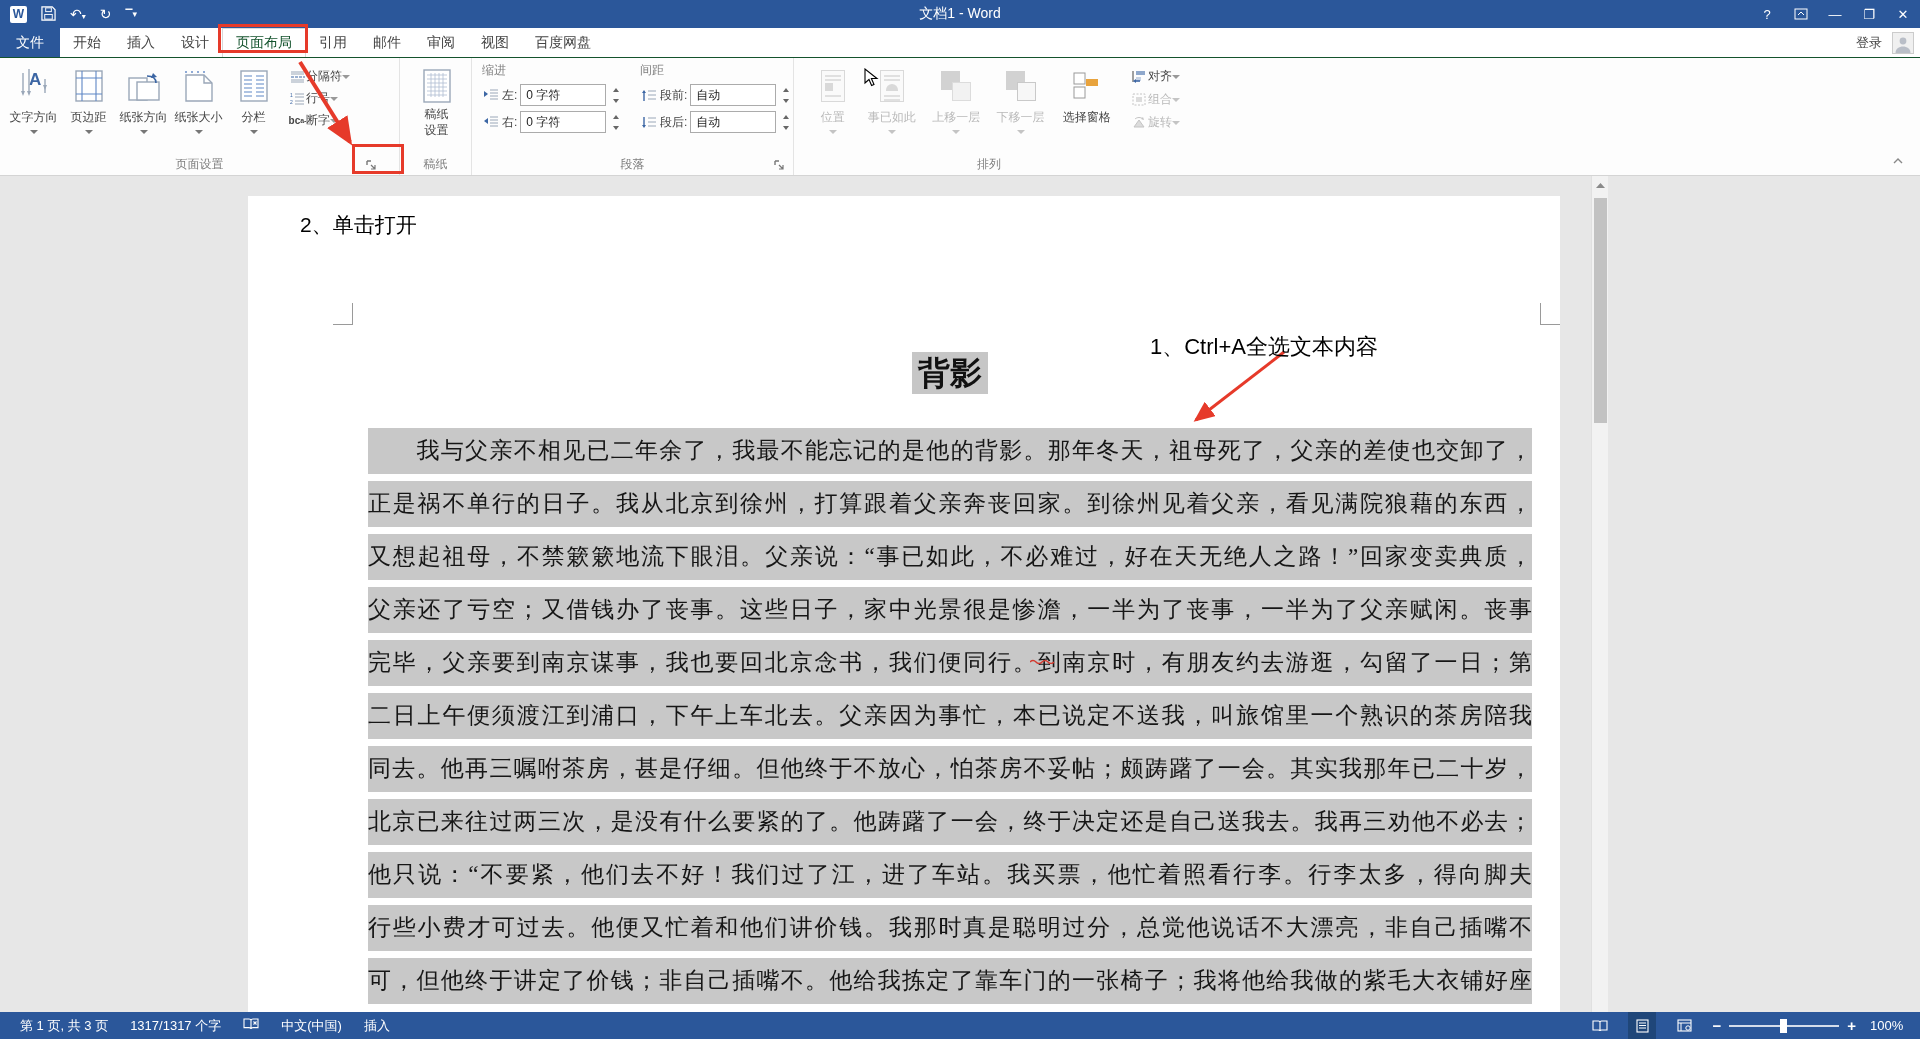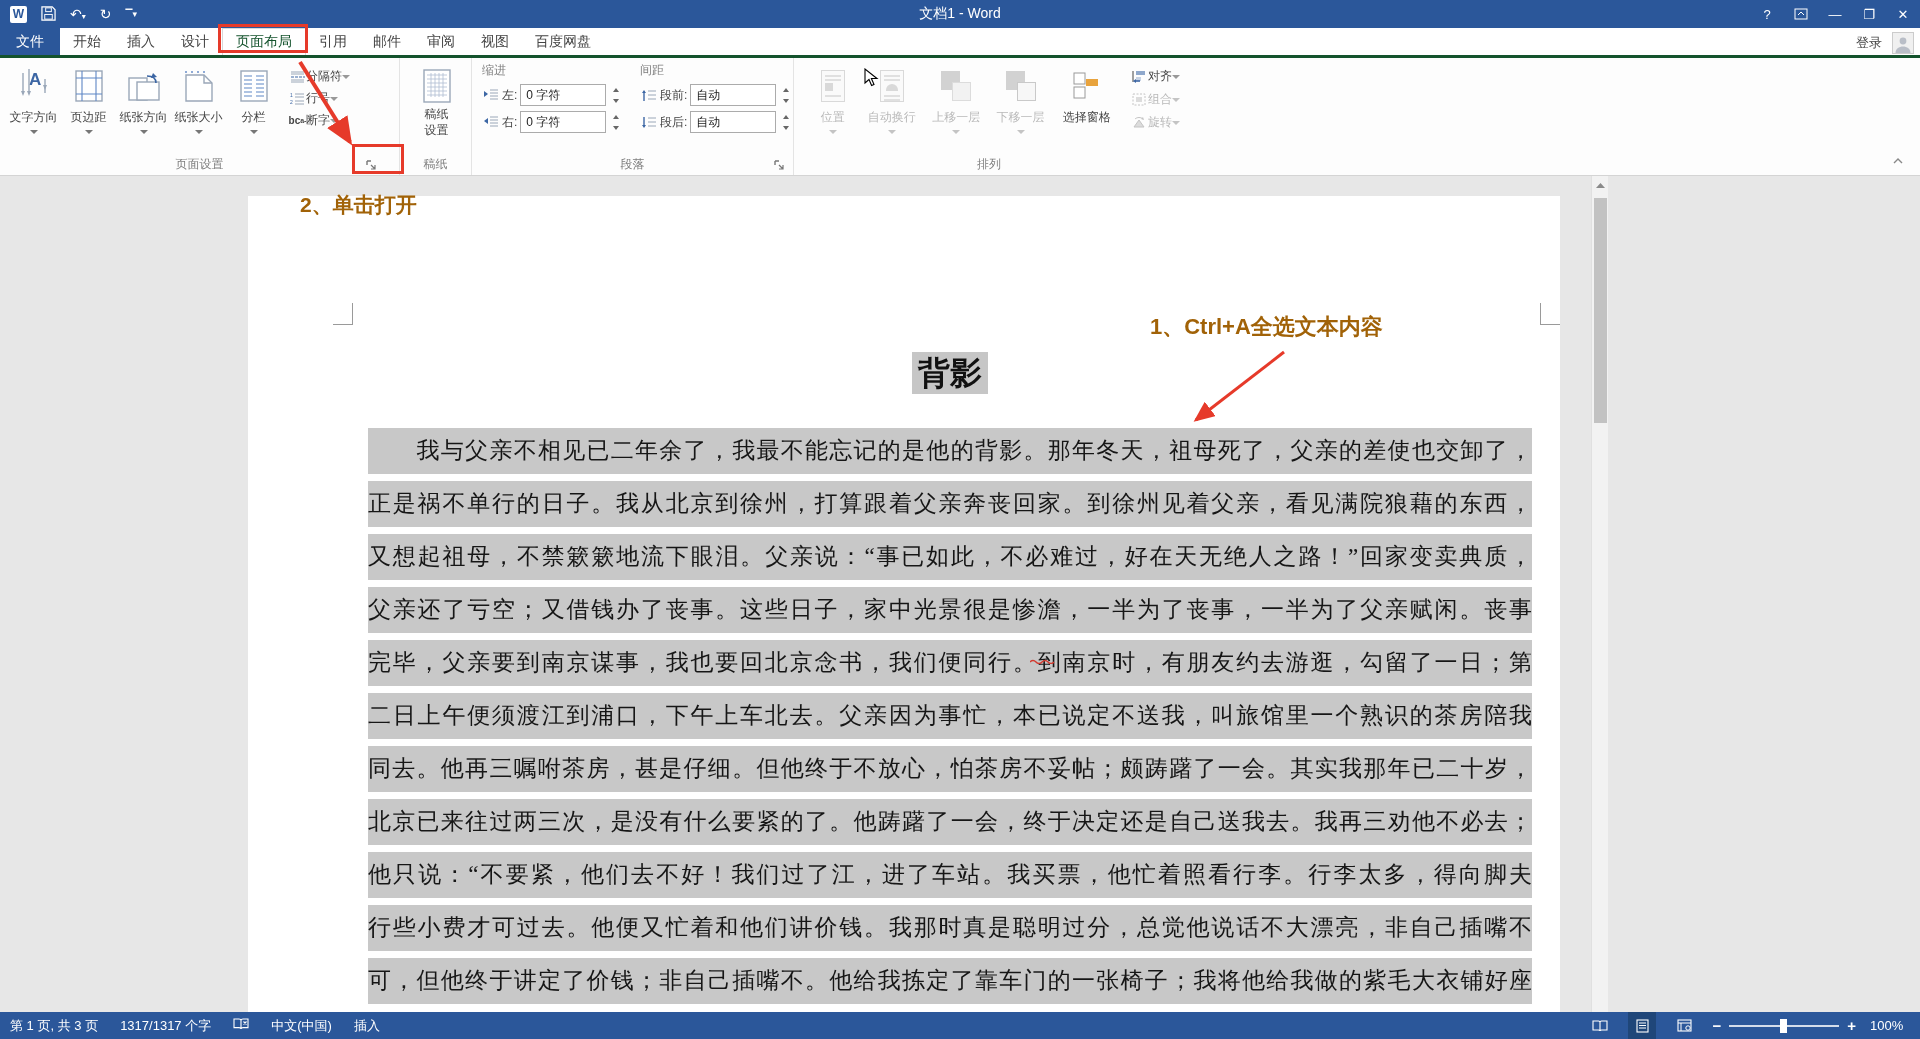--- a/index.html
+++ b/index.html
@@ -9,21 +9,21 @@
   
   .titlebar { position:absolute; left:0; top:0; width:1920px; height:28px; background:#2b579a; color:#fff; display:flex; align-items:center; }
   .qat { display:flex; align-items:center; gap:14px; padding-left:10px; }
   .qat .qicon { font-size:14px; line-height:1; color:#fff; cursor:default; }
   .wordlogo { width:17px; height:17px; background:#fff; color:#2b579a; font-weight:bold; font-size:12px; display:flex; align-items:center; justify-content:center; border-radius:2px; }
   .app-title { position:absolute; left:0; right:0; text-align:center; font-size:14px; }
   .winctrls { position:absolute; right:0; top:0; height:28px; display:flex; align-items:center; gap:0; }
   .winbtn { width:34px; height:28px; display:flex; align-items:center; justify-content:center; font-size:13px; color:#fff; }
 
   
-  .tabrow { position:absolute; left:0; top:28px; width:1920px; height:30px; background:#fff; display:flex; align-items:stretch; border-bottom:3px solid #14532d; }
+  .tabrow { position:absolute; left:0; top:28px; width:1920px; height:30px; background:#fff; display:flex; align-items:stretch; border-bottom:1px solid #14532d; }
   .tab-file { width:60px; background:#2b579a; color:#fff; display:flex; align-items:center; justify-content:center; font-size:14px; }
   .tab { padding:0 13px; display:flex; align-items:center; font-size:14px; color:#444; }
   .tab.active { color:#14532d; background:#fff; border:1px solid #d8d8d8; border-bottom:none; }
   .tabrow-right { position:absolute; right:6px; top:0; height:30px; display:flex; align-items:center; gap:10px; }
   .signin { font-size:13px; color:#444; }
   .avatar { width:22px; height:22px; border:1px solid #ccc; background:#f0f0f0; display:flex; align-items:flex-end; justify-content:center; overflow:hidden; }
   .avatar svg { display:block; }
 
   
   .ribbon { position:absolute; left:0; top:58px; width:1920px; height:118px; background:#fdfdfd; border-bottom:1px solid #d4d4d4; display:flex; }
@@ -61,21 +61,21 @@
   .gpage { width:24px; height:32px; border:1px solid #d9d9d9; background:#fafafa; position:relative; }
   .gpage i { position:absolute; left:3px; right:3px; height:2px; background:#e0e0e0; }
   .gsq { position:relative; width:30px; height:30px; }
   .gsq b { position:absolute; width:19px; height:19px; }
   .arr-col { display:flex; flex-direction:column; gap:6px; padding-top:8px; margin-left:10px; }
   .arr-col .smallrow.disabled { color:#b9b9b9; }
   .chev-collapse { position:absolute; right:16px; bottom:6px; color:#888; }
 
   
   .red-box { position:absolute; border:3px solid #e63a2a; z-index:50; pointer-events:none; }
-  .red-text { position:absolute; color:#a16207; z-index:50; font-weight:bold; white-space:nowrap; }
+  .red-text { position:absolute; color:#000000; z-index:50; font-weight:normal; white-space:nowrap;margin-top:20px; }
   svg.overlay { position:absolute; left:0; top:0; width:1920px; height:1039px; z-index:49; pointer-events:none; }
 
   
   .docarea { position:absolute; left:0; top:176px; width:1608px; bottom:27px; background:#e7e7e7; overflow:hidden; }
   .page { position:absolute; left:248px; top:20px; width:1312px; height:1000px; background:#fff; }
   .cropmark { position:absolute; width:20px; height:22px; }
   .cm-tl { left:85px; top:107px; border-right:1px solid #9a9a9a; border-bottom:1px solid #9a9a9a; }
   .cm-tr { left:1292px; top:107px; border-left:1px solid #9a9a9a; border-bottom:1px solid #9a9a9a; }
   .doc-title { position:absolute; left:120px; top:156px; width:1164px; text-align:center; font-family:"Liberation Serif","DejaVu Serif",serif; font-weight:bold; font-size:32px; color:#111; }
   .doc-title span { background:#c6c6c6; padding:3px 6px; }
@@ -84,21 +84,21 @@
   .doc-line span { display:block; height:46px; line-height:46px; background:#c8c8c8; text-align:justify; text-align-last:justify; overflow:hidden; }
   .squig { position:absolute; z-index:5; }
 
   
   .vscroll { position:absolute; right:0; top:0; bottom:0; width:17px; background:#f2f2f2; border-left:1px solid #e0e0e0; }
   .vs-up { height:17px; display:flex; align-items:center; justify-content:center; }
   .vs-thumb { position:absolute; left:2px; top:22px; width:13px; height:225px; background:#c2c2c2; }
 
   
   .statusbar { position:absolute; left:0; bottom:0; width:1920px; height:27px; background:#2b579a; color:#fff; display:flex; align-items:center; font-size:13px; }
-  .sb-left { display:flex; align-items:center; gap:22px; padding-left:10px; }
+  .sb-left { display:flex; align-items:center; gap:22px; padding-left:20px; }
   .sb-right { position:absolute; right:8px; top:0; height:27px; display:flex; align-items:center; gap:14px; }
   .viewbtn { width:28px; height:27px; display:flex; align-items:center; justify-content:center; }
   .viewbtn.active { background:#1f4679; }
   .zoomslider { display:flex; align-items:center; gap:8px; }
   .zs-track { position:relative; width:110px; height:2px; background:rgba(255,255,255,.8); }
   .zs-thumb { position:absolute; left:51px; top:-6px; width:7px; height:14px; background:#fff; }
   .zs-sign { font-size:15px; font-weight:bold; }
 
   .cursor-ptr { position:absolute; z-index:60; pointer-events:none; }
 </style>
@@ -376,21 +376,21 @@
     <div class="bigbtn disabled" style="width:66px;">
       <div class="bicon">
         <div class="gpage">
             <i style="top:4px;"></i>
             <i style="top:8px;"></i>
             <i style="top:13px;left:5px;width:12px;height:7px;background:#d9d9d9;border-radius:8px 8px 0 0;"></i>
             <i style="top:24px;"></i>
             <i style="top:28px;"></i>
           </div>
       </div>
-      <div class="blabel">自动换行</div>
+      <div class="blabel">事已如此</div>
       <div class="ddarrow" style="border-top-color:#c4c4c4;"></div>
     </div>
     <div class="bigbtn disabled" style="width:66px;">
       <div class="bicon">
         <div class="gsq">
             <b style="left:0;top:0;background:#d2d2d2;"></b>
             <b style="right:0;bottom:0;border:1px solid #dcdcdc;background:#f2f2f2;"></b>
           </div>
       </div>
       <div class="blabel">上移一层</div>

